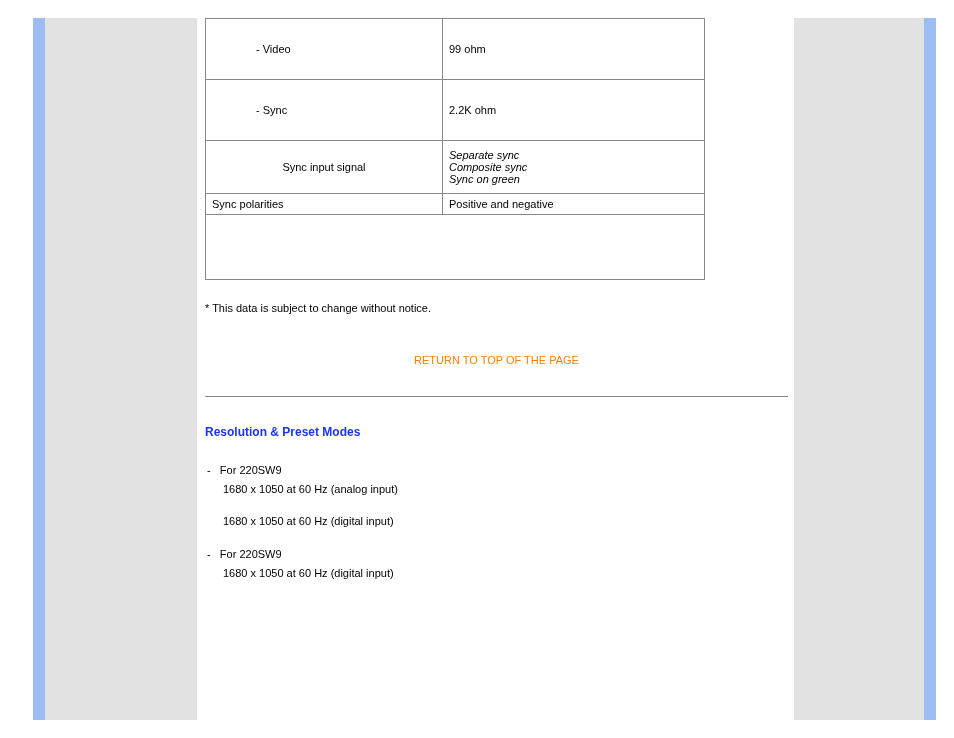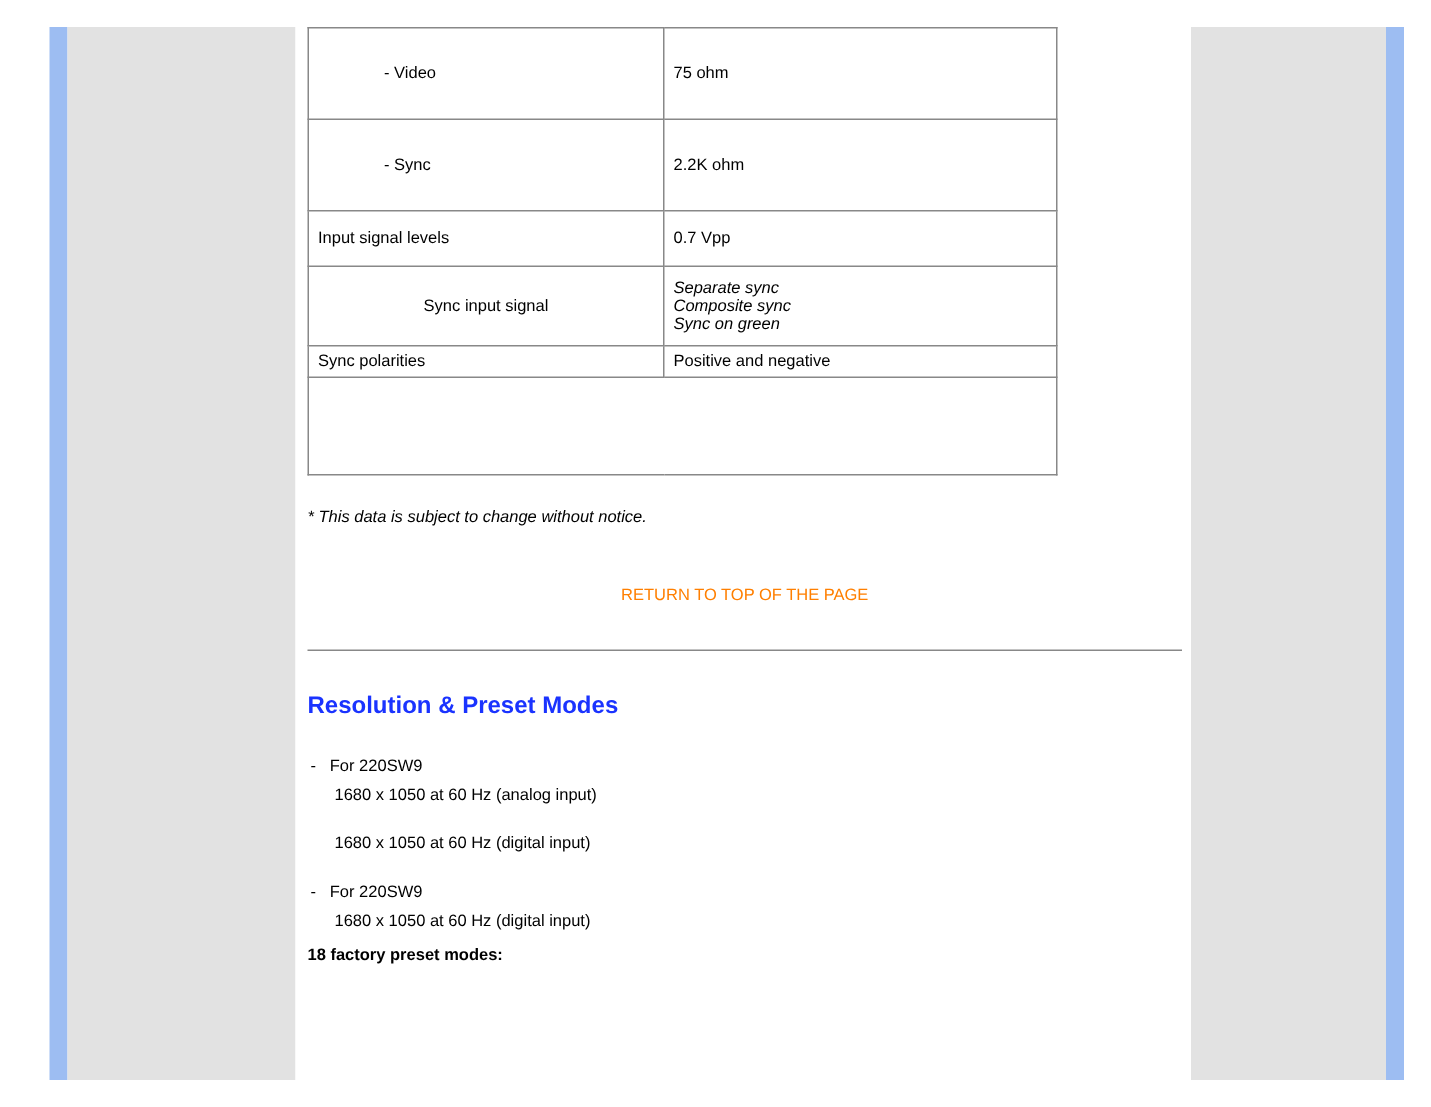--- a/index.html
+++ b/index.html
@@ -63,21 +63,20 @@
     height: 52px;
   }
   table.spec td.tall {
     height: 44px;
     text-align: center;
   }
   table.spec td.blankrow {
     height: 56px;
   }
   .footnote {
-    font-style: italic;
     font-size: 11px;
     margin: 22px 0 40px 0;
   }
   .return-link {
     color: #ff7f00;
     font-size: 11px;
     text-align: center;
     margin: 18px 0 30px 0;
   }
   .return-link a {
@@ -87,21 +86,21 @@
     text-align: center;
   }
   hr.sep {
     border: none;
     border-top: 1px solid #888888;
     margin: 0 0 28px 0;
   }
   .section-title {
     color: #1a33ff;
     font-weight: bold;
-    font-size: 16px;
+    font-size: 12px;
     margin-bottom: 22px;
   }
   .sub {
     margin-left: 2px;
     font-size: 11px;
     line-height: 1.7;
   }
   .sub-indent {
     margin-left: 18px;
     font-size: 11px;
@@ -122,29 +121,25 @@
   <div class="gray-panel gray-left"></div>
   <div class="gray-panel gray-right"></div>
   <div class="blue-bar blue-right"></div>
 
   <div class="content">
 
     <table class="spec">
       <tbody>
           <tr>
         <td class="label indent">- Video</td>
-        <td>75 ohm</td>
+        <td>99 ohm</td>
       </tr>
       <tr>
         <td class="label indent">- Sync</td>
         <td>2.2K ohm</td>
-      </tr>
-      <tr>
-        <td class="label" style="height:28px;">Input signal levels</td>
-        <td>0.7 Vpp</td>
       </tr>
       <tr>
         <td class="label tall">Sync input signal</td>
         <td style="white-space:pre-line;font-style:italic;">Separate sync
 Composite sync
 Sync on green</td>
       </tr>
       <tr>
         <td class="label">Sync polarities</td>
         <td>Positive and negative</td>
@@ -174,16 +169,15 @@
       <div class="sub-indent">1680 x 1050 at 60 Hz (digital input)</div>
 
       <div class="block-spacer"></div>
 
       <div class="sub">
         -&nbsp;&nbsp;&nbsp;<span>For 220SW9</span>
       </div>
       <div class="sub-indent">1680 x 1050 at 60 Hz (digital input)</div>
     </div>
 
-    <div class="bold-line">18 factory preset modes:</div>
 
   </div>
 </div>
 
 </body></html>

